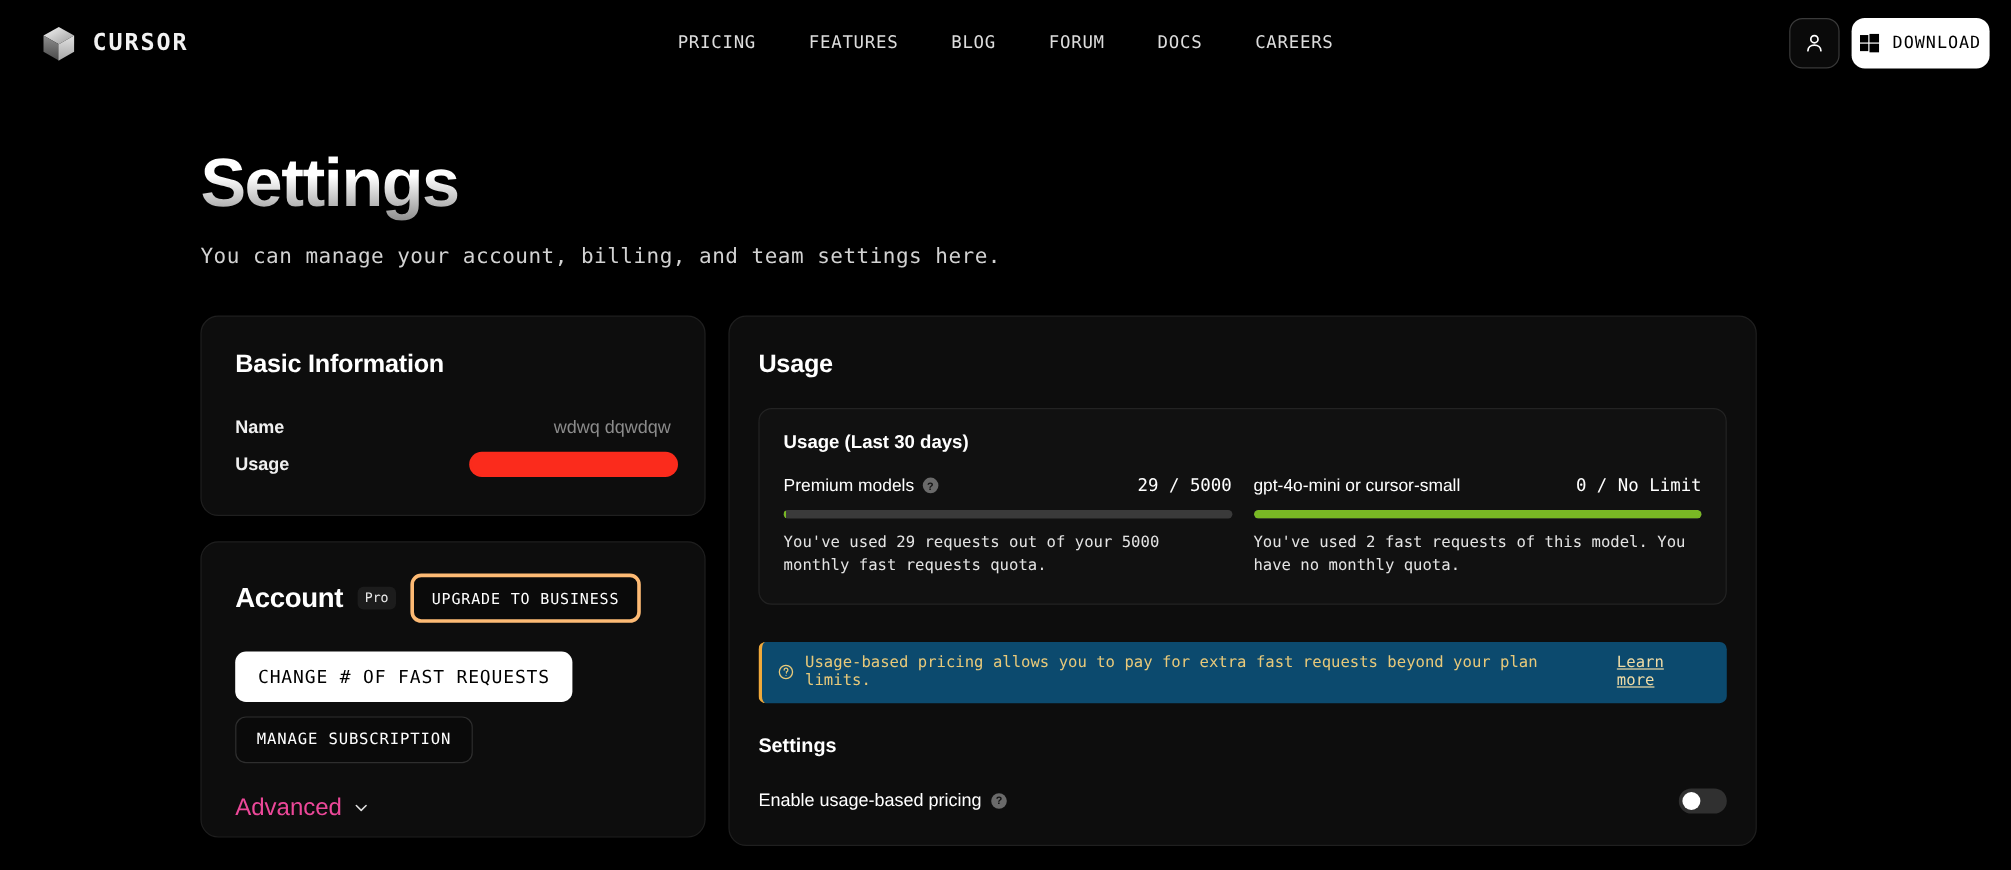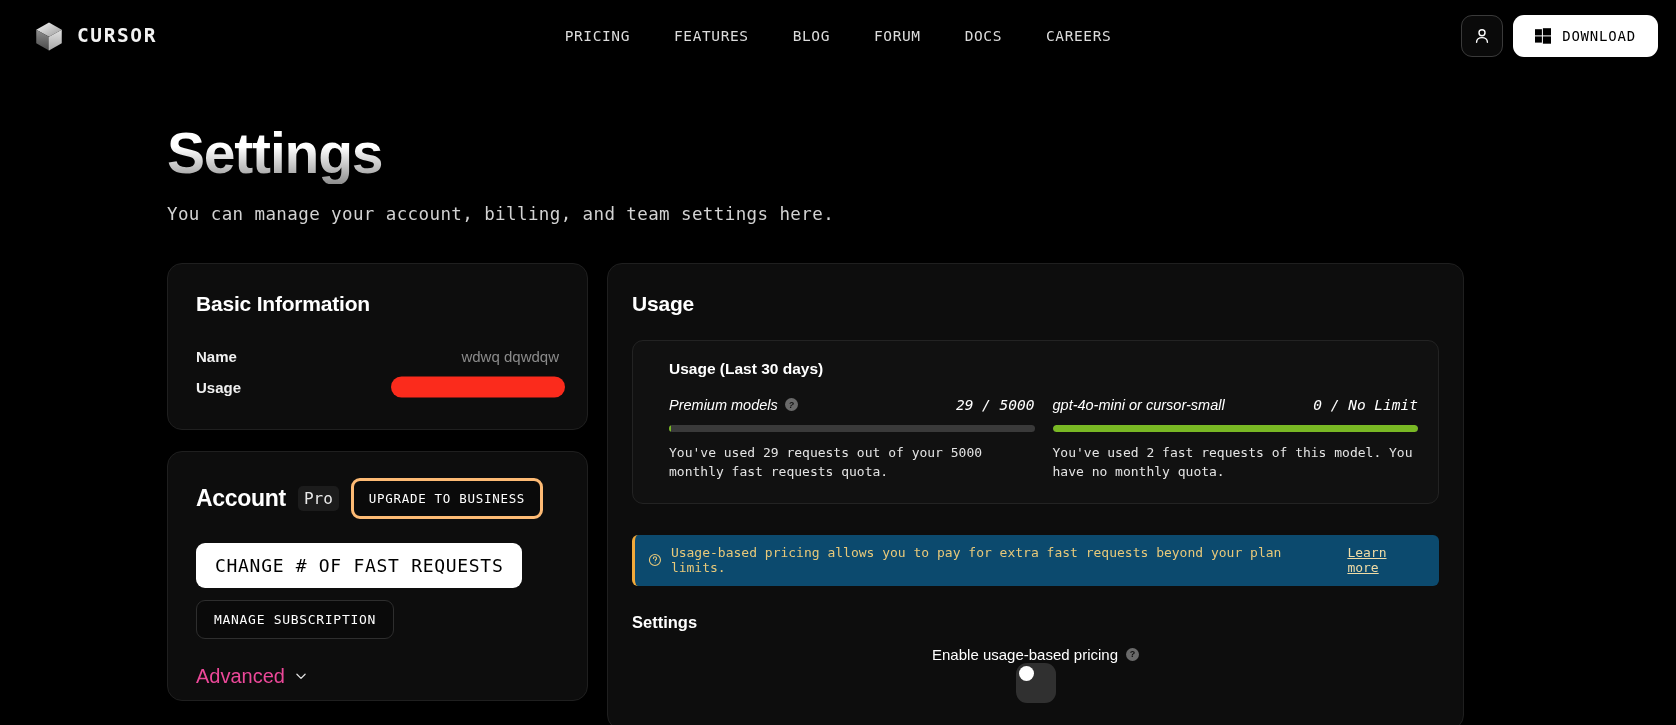--- a/index.html
+++ b/index.html
@@ -78,21 +78,21 @@
     cursor: pointer;
   }
   .download-btn {
     height: 42px;
     background: #ffffff;
     color: #000000;
     border-radius: 11px;
     display: flex;
     align-items: center;
     gap: 11px;
-    padding: 0 22px;
+    padding: 0 7px;
     cursor: pointer;
     border: none;
   }
   .download-label {
     font-family: "DejaVu Sans Mono", monospace;
     font-size: 14px;
     font-weight: 400;
     letter-spacing: 0.8px;
   }
   .win-glyph { display: block; }
@@ -190,21 +190,21 @@
     align-items: center;
     gap: 12px;
   }
   .account-title {
     font-size: 23px;
     font-weight: 700;
     letter-spacing: -0.3px;
   }
   .pro-badge {
     font-family: "DejaVu Sans Mono", monospace;
-    font-size: 16px;
+    font-size: 11px;
     background: #1c1c1c;
     border-radius: 5px;
     padding: 3px 6px;
     color: #e9e9e9;
   }
   .btn-outline {
     font-family: "DejaVu Sans Mono", monospace;
     font-size: 12.5px;
     letter-spacing: 0.7px;
     color: #ffffff;
@@ -212,21 +212,21 @@
     border: 3px solid #fdba74;
     border-radius: 9px;
     padding: 10px 15px;
     cursor: pointer;
     white-space: nowrap;
   }
   .btn-white {
     display: inline-block;
     margin-top: 24px;
     font-family: "DejaVu Sans Mono", monospace;
-    font-size: 18px;
+    font-size: 15px;
     letter-spacing: 0.7px;
     color: #000000;
     background: #ffffff;
     border: none;
     border-radius: 9px;
     padding: 12px 19px;
     cursor: pointer;
     white-space: nowrap;
   }
   .btn-dark {
@@ -256,39 +256,38 @@
     color: #ec4899;
   }
 
   
   .usage-card { padding: 28px 24px 26px 24px; }
   .usage-inner {
     margin-top: 24px;
     background: #111111;
     border: 1px solid #232323;
     border-radius: 11px;
-    padding: 19px 20px 21px 36px;
+    padding: 19px 20px 21px 20px;
   }
   .usage-inner-title {
     font-size: 15.5px;
     font-weight: 700;
     color: #ffffff;
   }
   .meters {
     margin-top: 19px;
     display: flex;
     gap: 18px;
   }
   .meter { flex: 1 1 0; min-width: 0; }
   .meter-head {
     display: flex;
     align-items: center;
     justify-content: space-between;
     gap: 10px;
-    font-style: italic;
   }
   .meter-name {
     display: flex;
     align-items: center;
     gap: 7px;
     font-size: 14.5px;
     color: #ffffff;
     white-space: nowrap;
   }
   .help-dot {
@@ -355,25 +354,24 @@
   }
 
   
   .settings-title {
     margin-top: 27px;
     font-size: 16.5px;
     font-weight: 700;
     color: #ffffff;
   }
   .toggle-row {
-    margin-top: 14px;
+    margin-top: 25px;
     display: flex;
     align-items: center;
     justify-content: space-between;
-    flex-direction: column;
   }
   .toggle-label {
     display: flex;
     align-items: center;
     gap: 8px;
     font-size: 15px;
     color: #ffffff;
   }
   .switch {
     width: 40px; height: 21px;

